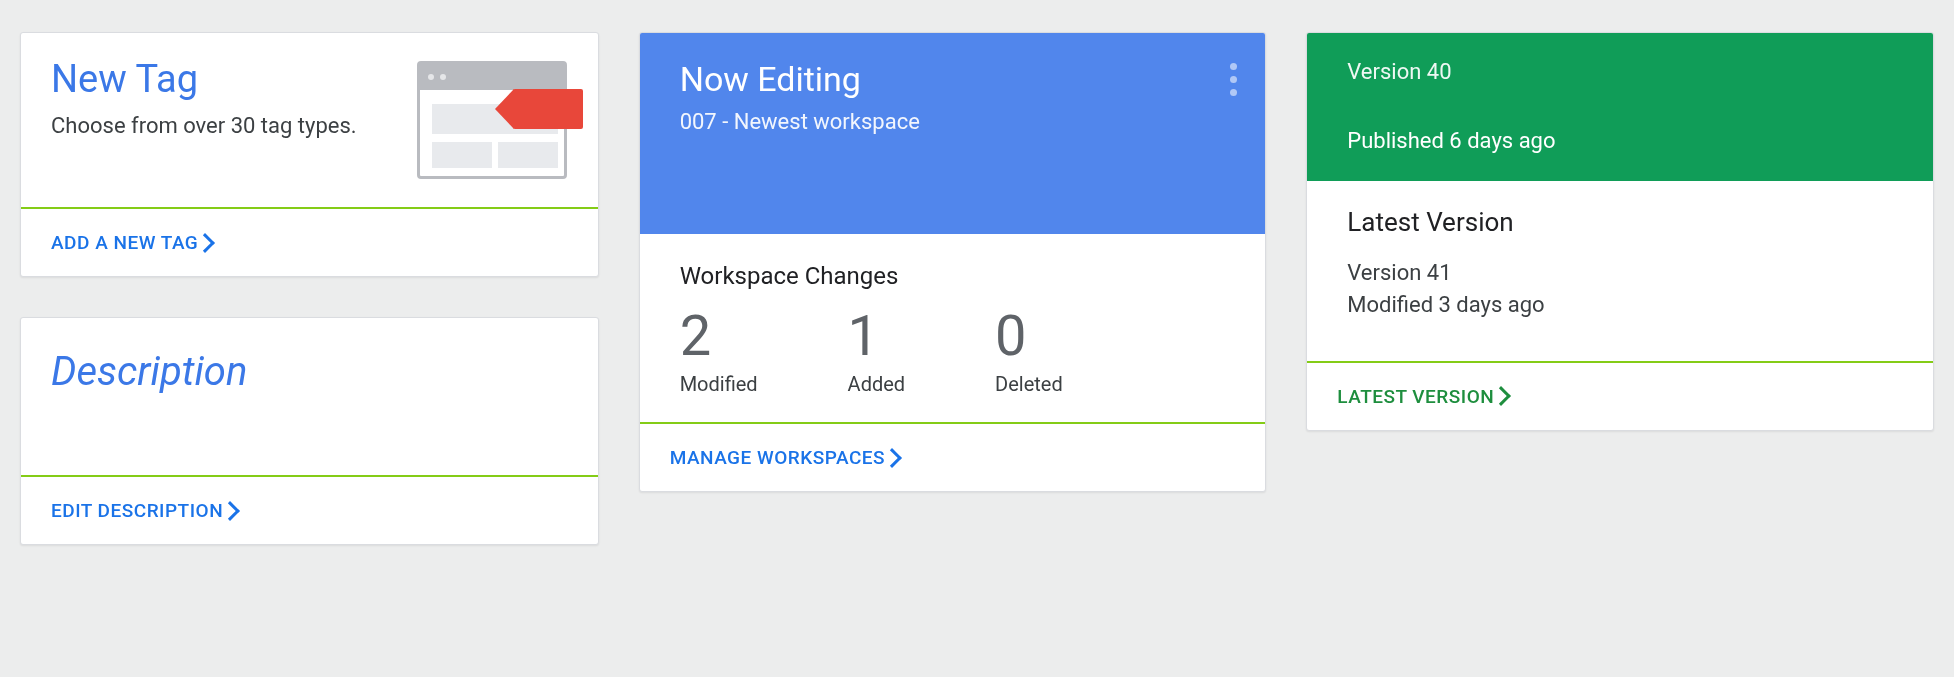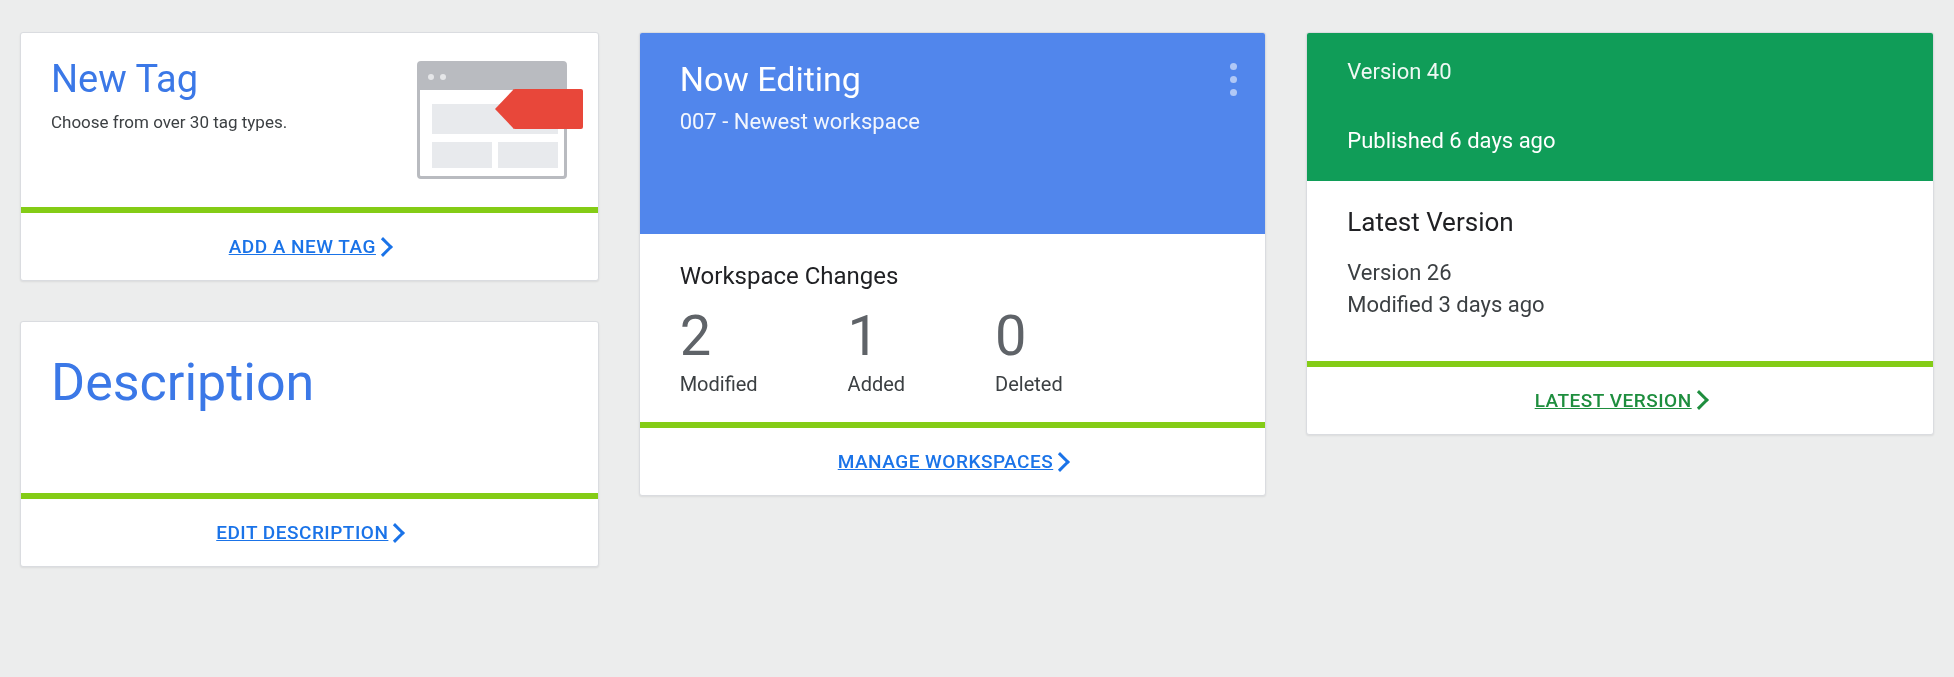--- a/index.html
+++ b/index.html
@@ -22,54 +22,53 @@
     gap: 40px;
   }
   .card {
     background: #fff;
     border: 1px solid #dadce0;
     border-radius: 3px;
     box-shadow: 0 1px 2px rgba(0,0,0,0.08);
     overflow: hidden;
   }
   .card-action {
-    border-top: 6px solid #84cc16;
+    border-top: 2px solid #84cc16;
     display: flex;
     align-items: center;
-    justify-content: center;
+    justify-content: flex-start;
     padding: 22px 30px;
     font-size: 19px;
     font-weight: 500;
     letter-spacing: 0.5px;
     cursor: pointer;
-    text-decoration: underline;
   }
   .action-blue { color: #1a73e8; }
   .action-green { color: #1e8e3e; }
   .chev { width: 14px; height: 14px; border-top: 3px solid currentColor; border-right: 3px solid currentColor; transform: rotate(45deg); }
 
   
   .newtag-body { padding: 24px 21px 26px 30px; display:flex; justify-content:space-between; align-items:flex-start; }
   .newtag-title { color:#3b78e7; font-size:38px; font-weight:400; margin-bottom:10px; }
-  .newtag-sub { color:#3c4043; font-size:17px; line-height:1.4; max-width:340px;margin-top:8px; }
+  .newtag-sub { color:#3c4043; font-size:22px; line-height:1.4; max-width:340px;margin-top:8px; }
 
   
   .ill{position:relative;width:160px;height:120px;margin-top:4px}
   .ill-window{position:absolute;top:0;left:0;width:150px;height:118px;border:3px solid #b9bbc0;border-radius:4px;background:#fff;}
   .ill-bar{height:26px;background:#b9bbc0;display:flex;align-items:center;padding-left:8px;gap:6px}
   .ill-dot{width:6px;height:6px;border-radius:50%;background:#e5e6e8}
   .ill-r1{position:absolute;top:40px;left:12px;width:126px;height:30px;background:#e8eaed}
   .ill-r2{position:absolute;top:78px;left:12px;width:60px;height:26px;background:#e8eaed}
   .ill-r3{position:absolute;top:78px;left:78px;width:60px;height:26px;background:#e8eaed}
   .ill-tag{position:absolute;top:28px;right:-6px;width:70px;height:40px;background:#e8473a;border-radius:2px 2px 2px 2px;}
   .ill-tag::before{content:"";position:absolute;left:-18px;top:0;width:0;height:0;border-top:20px solid transparent;border-bottom:20px solid transparent;border-right:19px solid #e8473a}
 
   
   .desc-body{padding:30px 30px 80px 30px;}
-  .desc-title{color:#3b78e7;font-size:52px;font-weight:400;}
+  .desc-title{color:#3b78e7;font-size:40px;font-weight:400;font-style:italic;}
 
   
   .mid-card{width:640px;}
   .hdr{padding:26px 24px 100px 40px;position:relative;color:#fff;}
   .hdr-blue{background:#5186ec;}
   .hdr-green{background:#109d58;}
   .hdr h2{font-size:34px;font-weight:400;margin-bottom:10px;}
   .hdr .sub{font-size:22px;opacity:0.93;}
   .kebab{position:absolute;top:30px;right:28px;display:flex;flex-direction:column;gap:6px;cursor:pointer}
   .kebab span{width:7px;height:7px;border-radius:50%;background:rgba(255,255,255,0.55)}
@@ -163,21 +162,21 @@
     </div>
   </div>
 
   <div class="card right-card">
     <div class="hdr hdr-green">
       <div class="sub">Version 40</div>
       <div class="pub">Published 6 days ago</div>
     </div>
     <div class="live-body">
       <div class="lv-title">Latest Version</div>
-      <div class="lv-line">Version 26</div>
+      <div class="lv-line">Version 41</div>
       <div class="lv-line">Modified 3 days ago</div>
     </div>
     <div class="card-action action-green">
       <span>LATEST VERSION</span>
       <span class="chev"></span>
     </div>
   </div>
 </div>
 
 </body></html>

